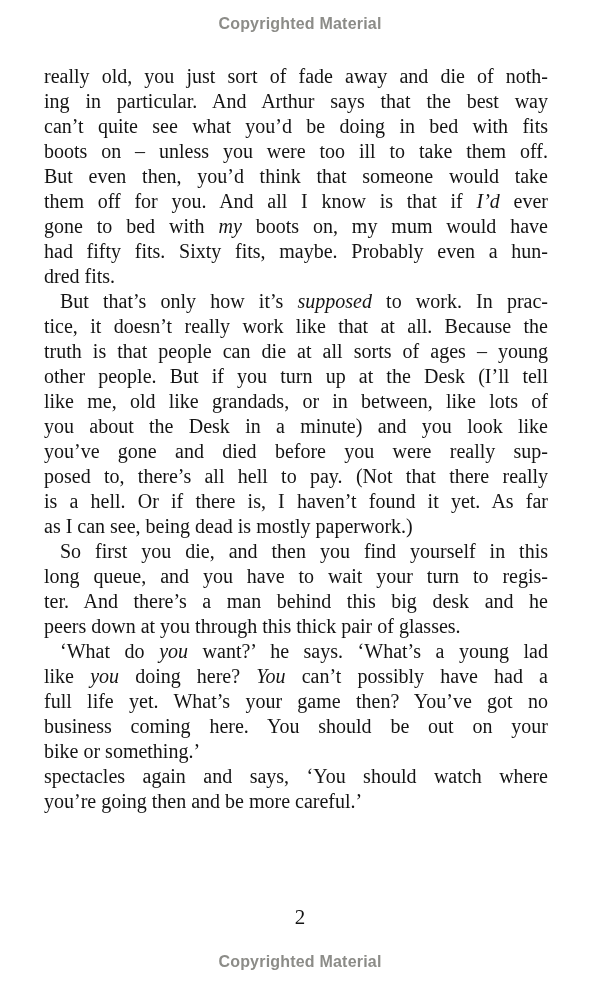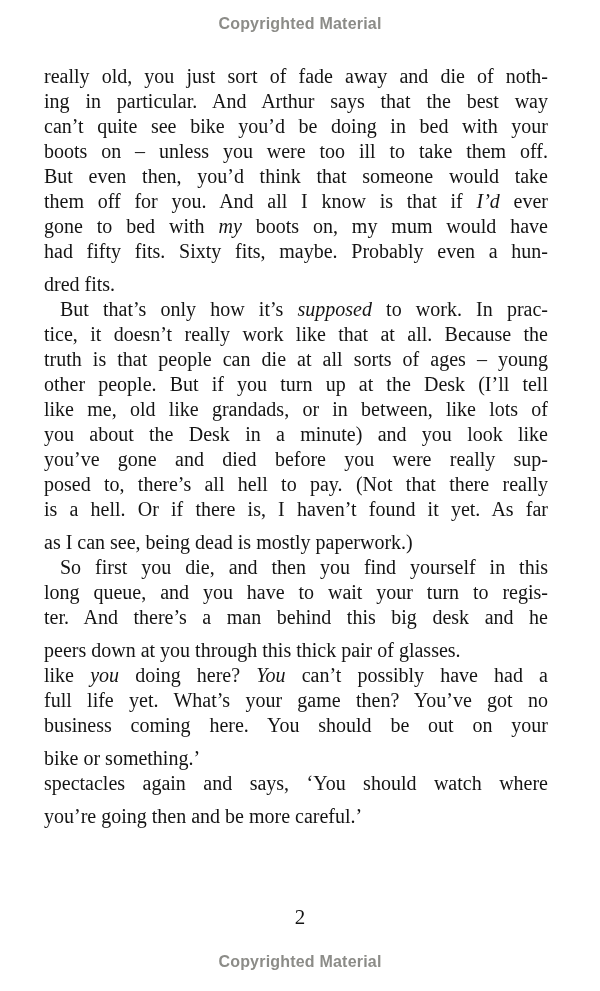--- a/index.html
+++ b/index.html
@@ -44,21 +44,21 @@
   }
   .paragraph { width: 100%; }
   .line {
     height: 25px;
     line-height: 25px;
     text-align: justify;
     text-align-last: justify;
     text-justify: inter-word;
     overflow: hidden;
   }
-  .line.last { text-align-last: left; margin-top: 8px; }
+  .line.last { text-align-last: left; }
   .line.indent { padding-left: 16px; }
   .line i { font-style: italic; }
   .page-number {
     position: absolute;
     top: 905px;
     left: 0;
     width: 100%;
     text-align: center;
     font-family: "Liberation Serif", serif;
     font-size: 21px;
@@ -68,21 +68,21 @@
 </head>
 <body>
 
 <div class="book-page">
   <div class="notice notice-top">Copyrighted Material</div>
 
   <div class="page-text">
       <div class="paragraph">
         <div class="line"><span>really old, you just sort of fade away and die of noth-</span></div>
         <div class="line"><span>ing in particular. And Arthur says that the best way</span></div>
-        <div class="line"><span>can’t quite see bike you’d be doing in bed with your</span></div>
+        <div class="line"><span>can’t quite see what you’d be doing in bed with fits</span></div>
         <div class="line"><span>boots on – unless you were too ill to take them off.</span></div>
         <div class="line"><span>But even then, you’d think that someone would take</span></div>
         <div class="line"><span>them off for you. And all I know is that if </span><i>I’d</i><span> ever</span></div>
         <div class="line"><span>gone to bed with </span><i>my</i><span> boots on, my mum would have</span></div>
         <div class="line"><span>had fifty fits. Sixty fits, maybe. Probably even a hun-</span></div>
         <div class="line last"><span>dred fits.</span></div>
       </div>
       <div class="paragraph">
         <div class="line indent"><span>But that’s only how it’s </span><i>supposed</i><span> to work. In prac-</span></div>
         <div class="line"><span>tice, it doesn’t really work like that at all. Because the</span></div>
@@ -95,20 +95,21 @@
         <div class="line"><span>is a hell. Or if there is, I haven’t found it yet. As far</span></div>
         <div class="line last"><span>as I can see, being dead is mostly paperwork.)</span></div>
       </div>
       <div class="paragraph">
         <div class="line indent"><span>So first you die, and then you find yourself in this</span></div>
         <div class="line"><span>long queue, and you have to wait your turn to regis-</span></div>
         <div class="line"><span>ter. And there’s a man behind this big desk and he</span></div>
         <div class="line last"><span>peers down at you through this thick pair of glasses.</span></div>
       </div>
       <div class="paragraph">
+        <div class="line indent"><span>‘What do </span><i>you</i><span> want?’ he says. ‘What’s a young lad</span></div>
         <div class="line"><span>like </span><i>you</i><span> doing here? </span><i>You</i><span> can’t possibly have had a</span></div>
         <div class="line"><span>full life yet. What’s your game then? You’ve got no</span></div>
         <div class="line"><span>business coming here. You should be out on your</span></div>
         <div class="line last"><span>bike or something.’</span></div>
       </div>
       <div class="paragraph">
         <div class="line"><span>spectacles again and says, ‘You should watch where</span></div>
         <div class="line last"><span>you’re going then and be more careful.’</span></div>
       </div>
     </div>

